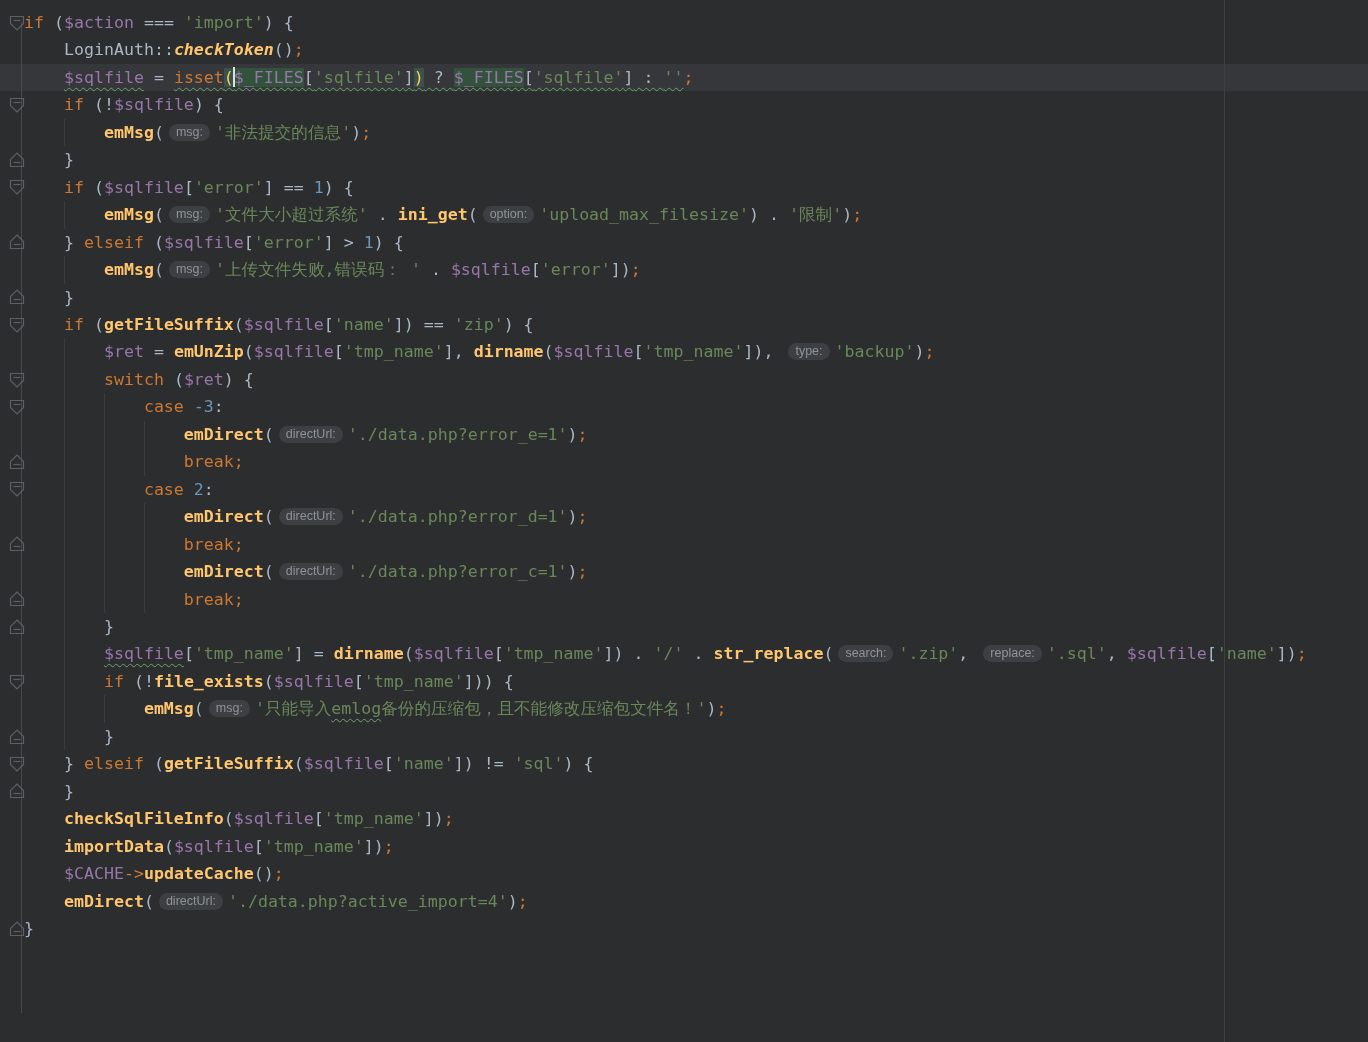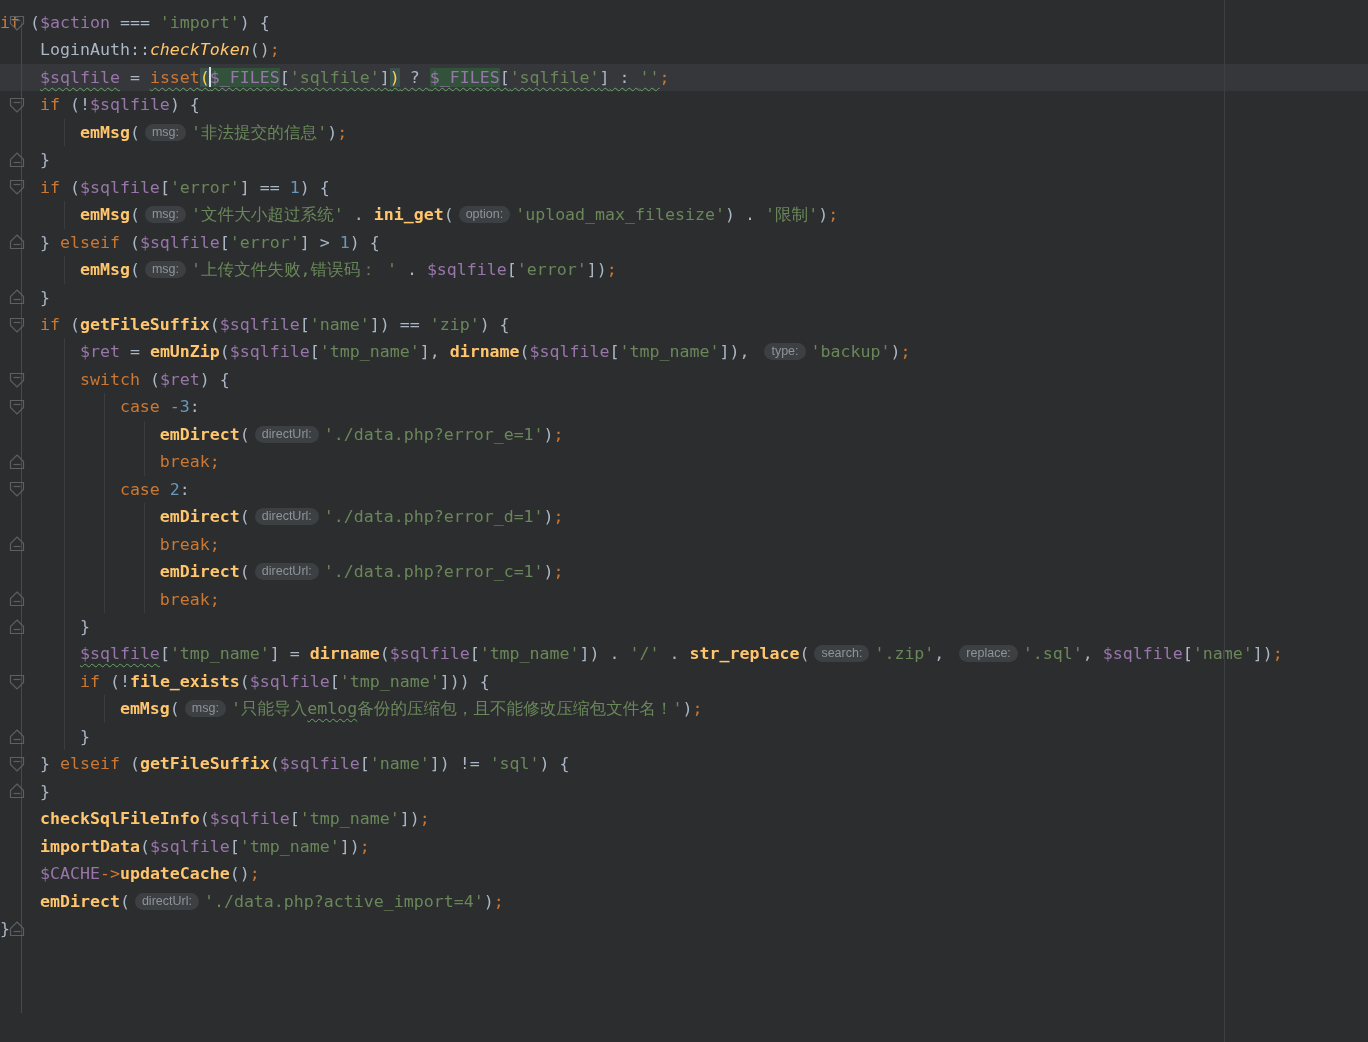--- a/index.html
+++ b/index.html
@@ -8,33 +8,33 @@
     --bracebg:#3b514d; --bracefg:#ffd24c; --usagebg:#32523c; --squig:#6ba56b;
     --guide:#3a3c40; --foldline:#47494c; --foldicon:#5d6063; --margin:#3d3f42; --caret:#dcdfe4;
   }
   html,body{margin:0;padding:0;}
   body{width:1368px;height:1042px;overflow:hidden;background:var(--bg);}
   .editor{position:relative;width:1368px;height:1042px;
     font-family:"DejaVu Sans Mono",monospace;font-size:16.6px;color:var(--fg);}
   .lines{position:absolute;left:0;top:9px;right:0;}
   .line{position:relative;height:27.46px;line-height:27.46px;white-space:pre;}
   .line.cur{background:var(--cur);}
-  .code{position:relative;display:inline-block;white-space:pre;}
+  .code{position:relative;display:inline-block;padding-left:24px;white-space:pre;}
   .guide{position:absolute;top:0;bottom:0;width:1px;background:var(--guide);}
   .fold-connector{position:absolute;left:21px;top:22px;height:991px;width:1px;background:var(--foldline);z-index:1;}
   .margin-guide{position:absolute;left:1224px;top:0;bottom:0;width:1px;background:var(--margin);z-index:3;}
   .fold{position:absolute;left:9px;top:50%;margin-top:-8px;width:16px;height:16px;z-index:2;cursor:pointer;}
   .fold svg{display:block;}
   .c-p{color:var(--fg);}
   .c-k{color:var(--kw);}
   .c-v{color:var(--var);}
   .c-s{color:var(--str);}
   .c-n{color:var(--num);}
   .c-f{color:var(--fn);font-weight:bold;}
-  .c-i{color:var(--fn);font-style:italic;}
+  .c-i{color:var(--fn);font-style:italic;font-weight:bold;}
   .c-m{color:var(--bracefg);background:var(--bracebg);}
   .u-w{text-decoration-line:underline;text-decoration-style:wavy;text-decoration-color:var(--squig);text-decoration-thickness:1px;text-underline-offset:4px;}
   .u-g{background:var(--usagebg);}
   .pill{display:inline-block;font-family:"Liberation Sans",sans-serif;font-size:12.5px;
     line-height:17px;color:var(--hintfg);background:var(--hintbg);border-radius:9px;
     padding:0 7px;margin:0 5px;vertical-align:middle;position:relative;top:-1px;white-space:pre;}
   .caret{display:inline-block;width:2px;margin:0 -1px;height:20px;background:var(--caret);vertical-align:middle;position:relative;top:-1px;}
 </style>
 </head>
 <body>

